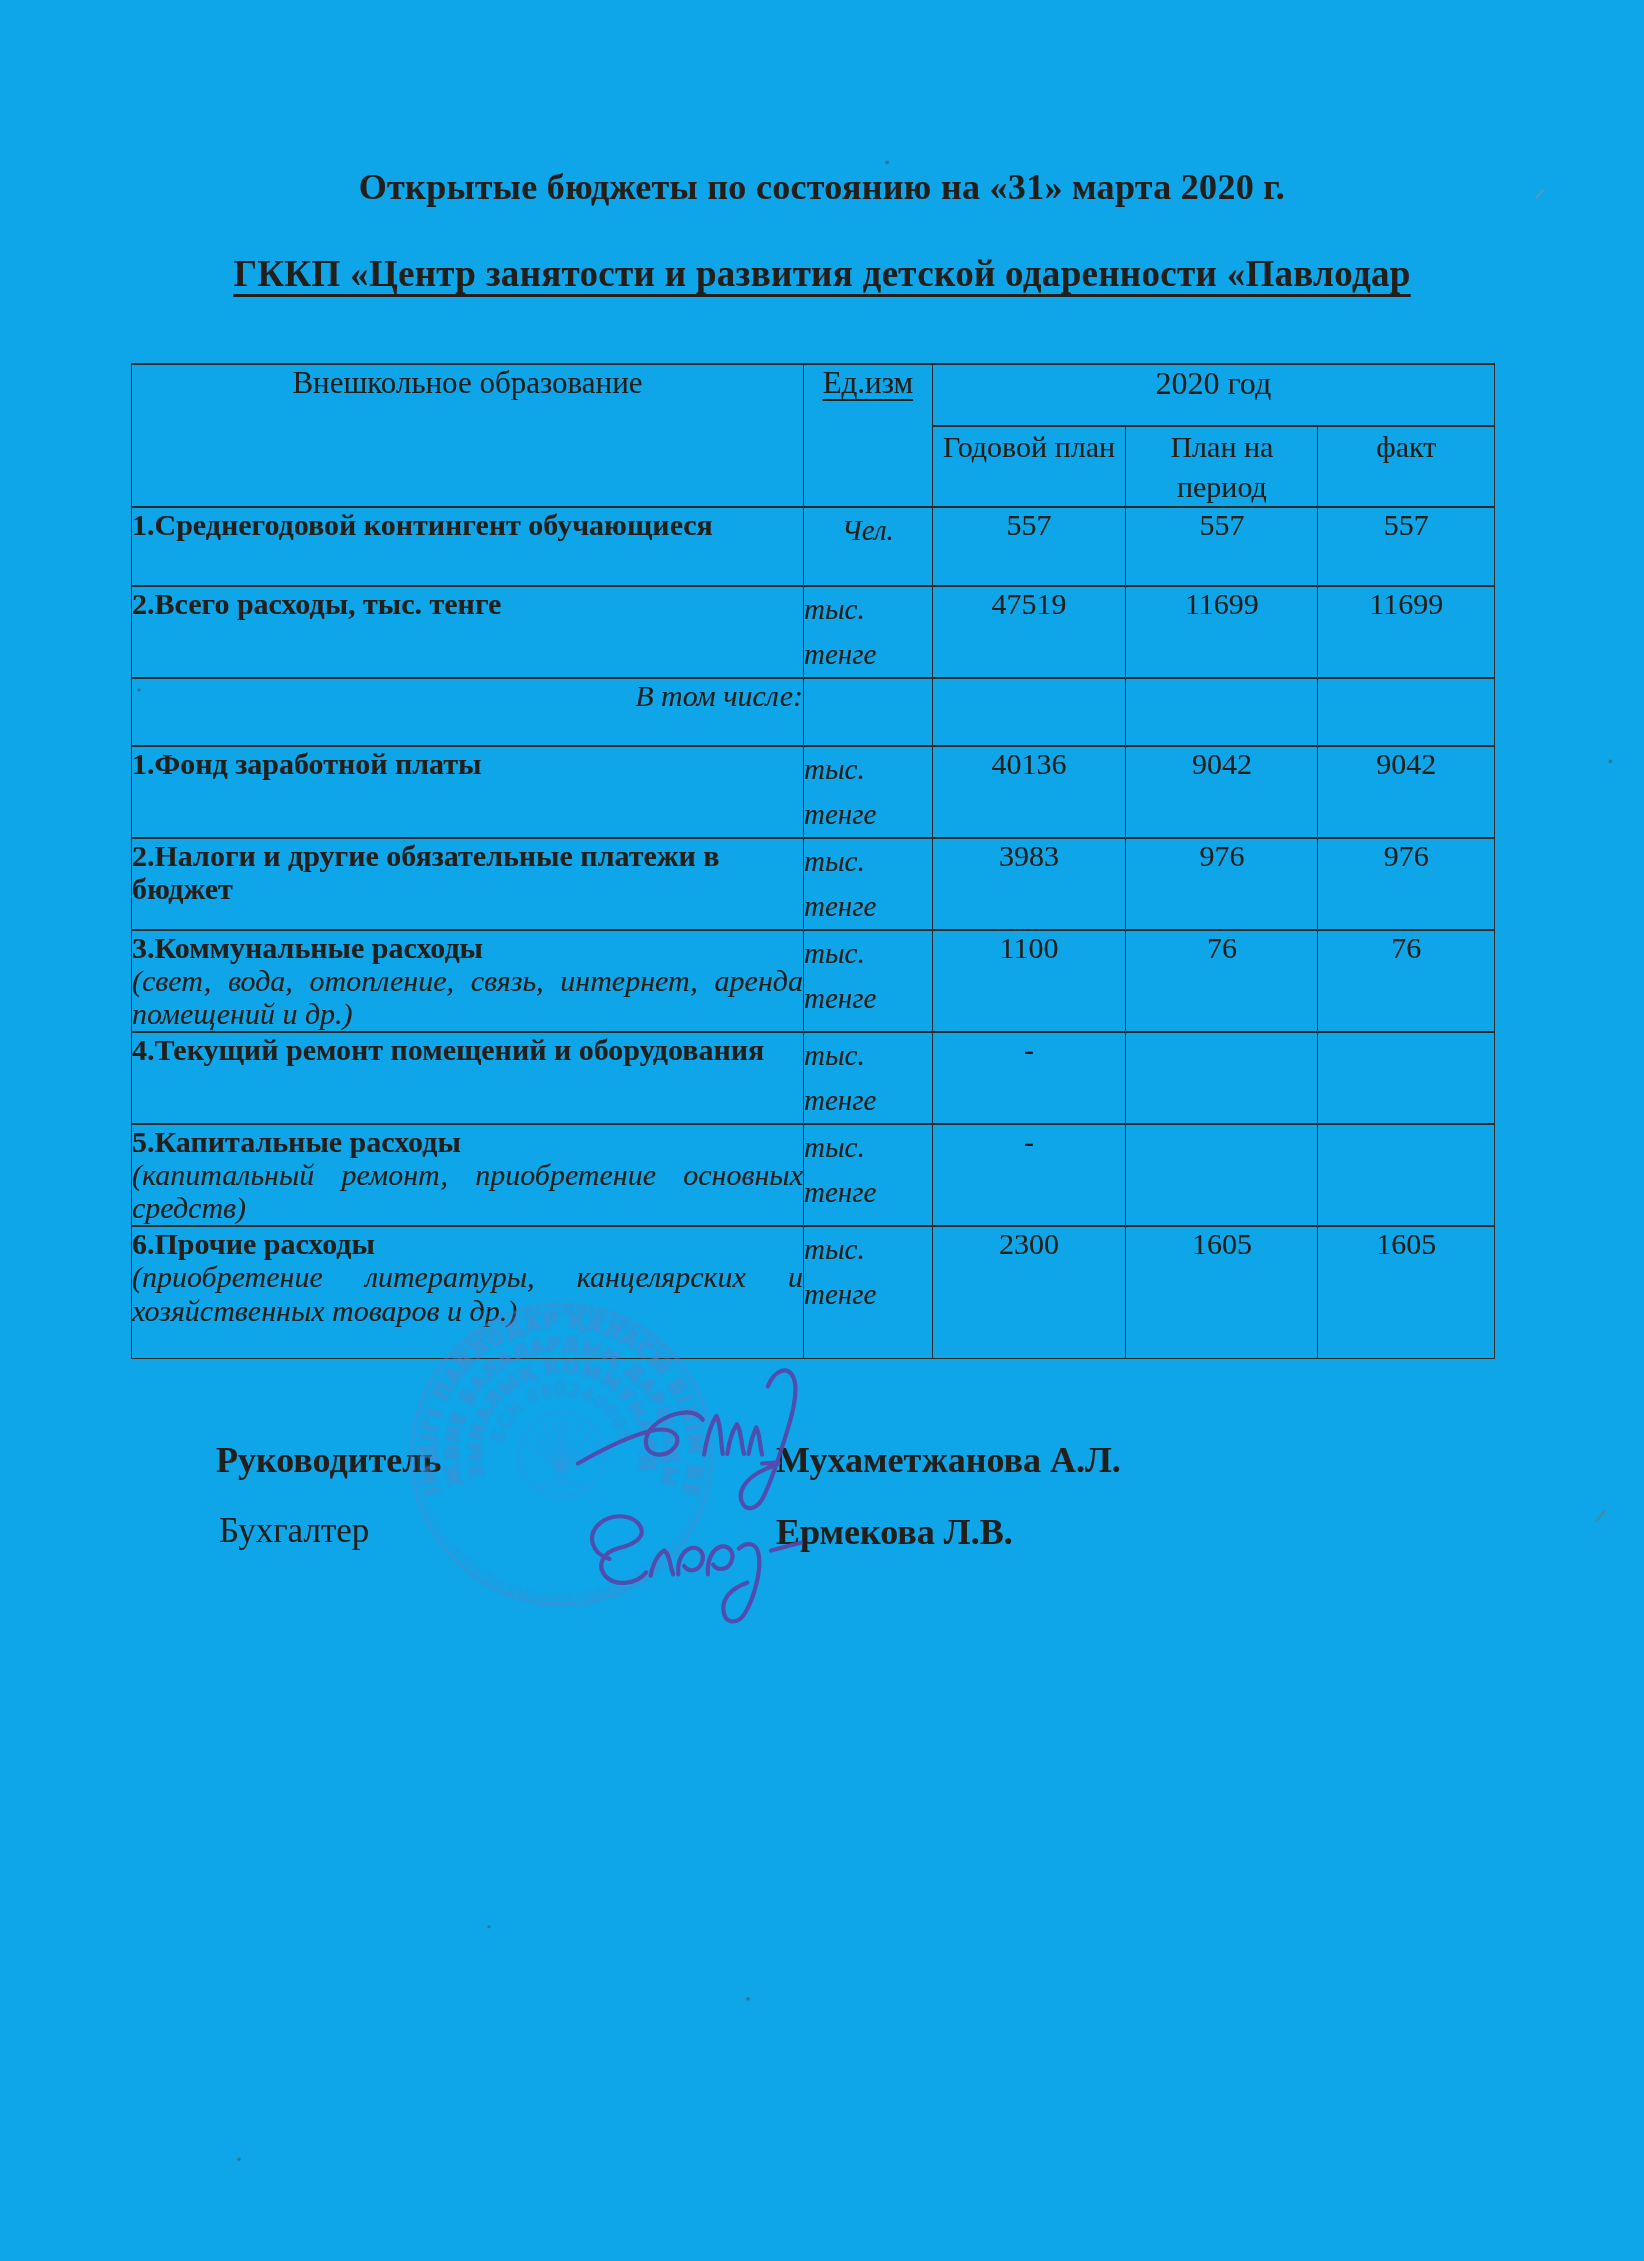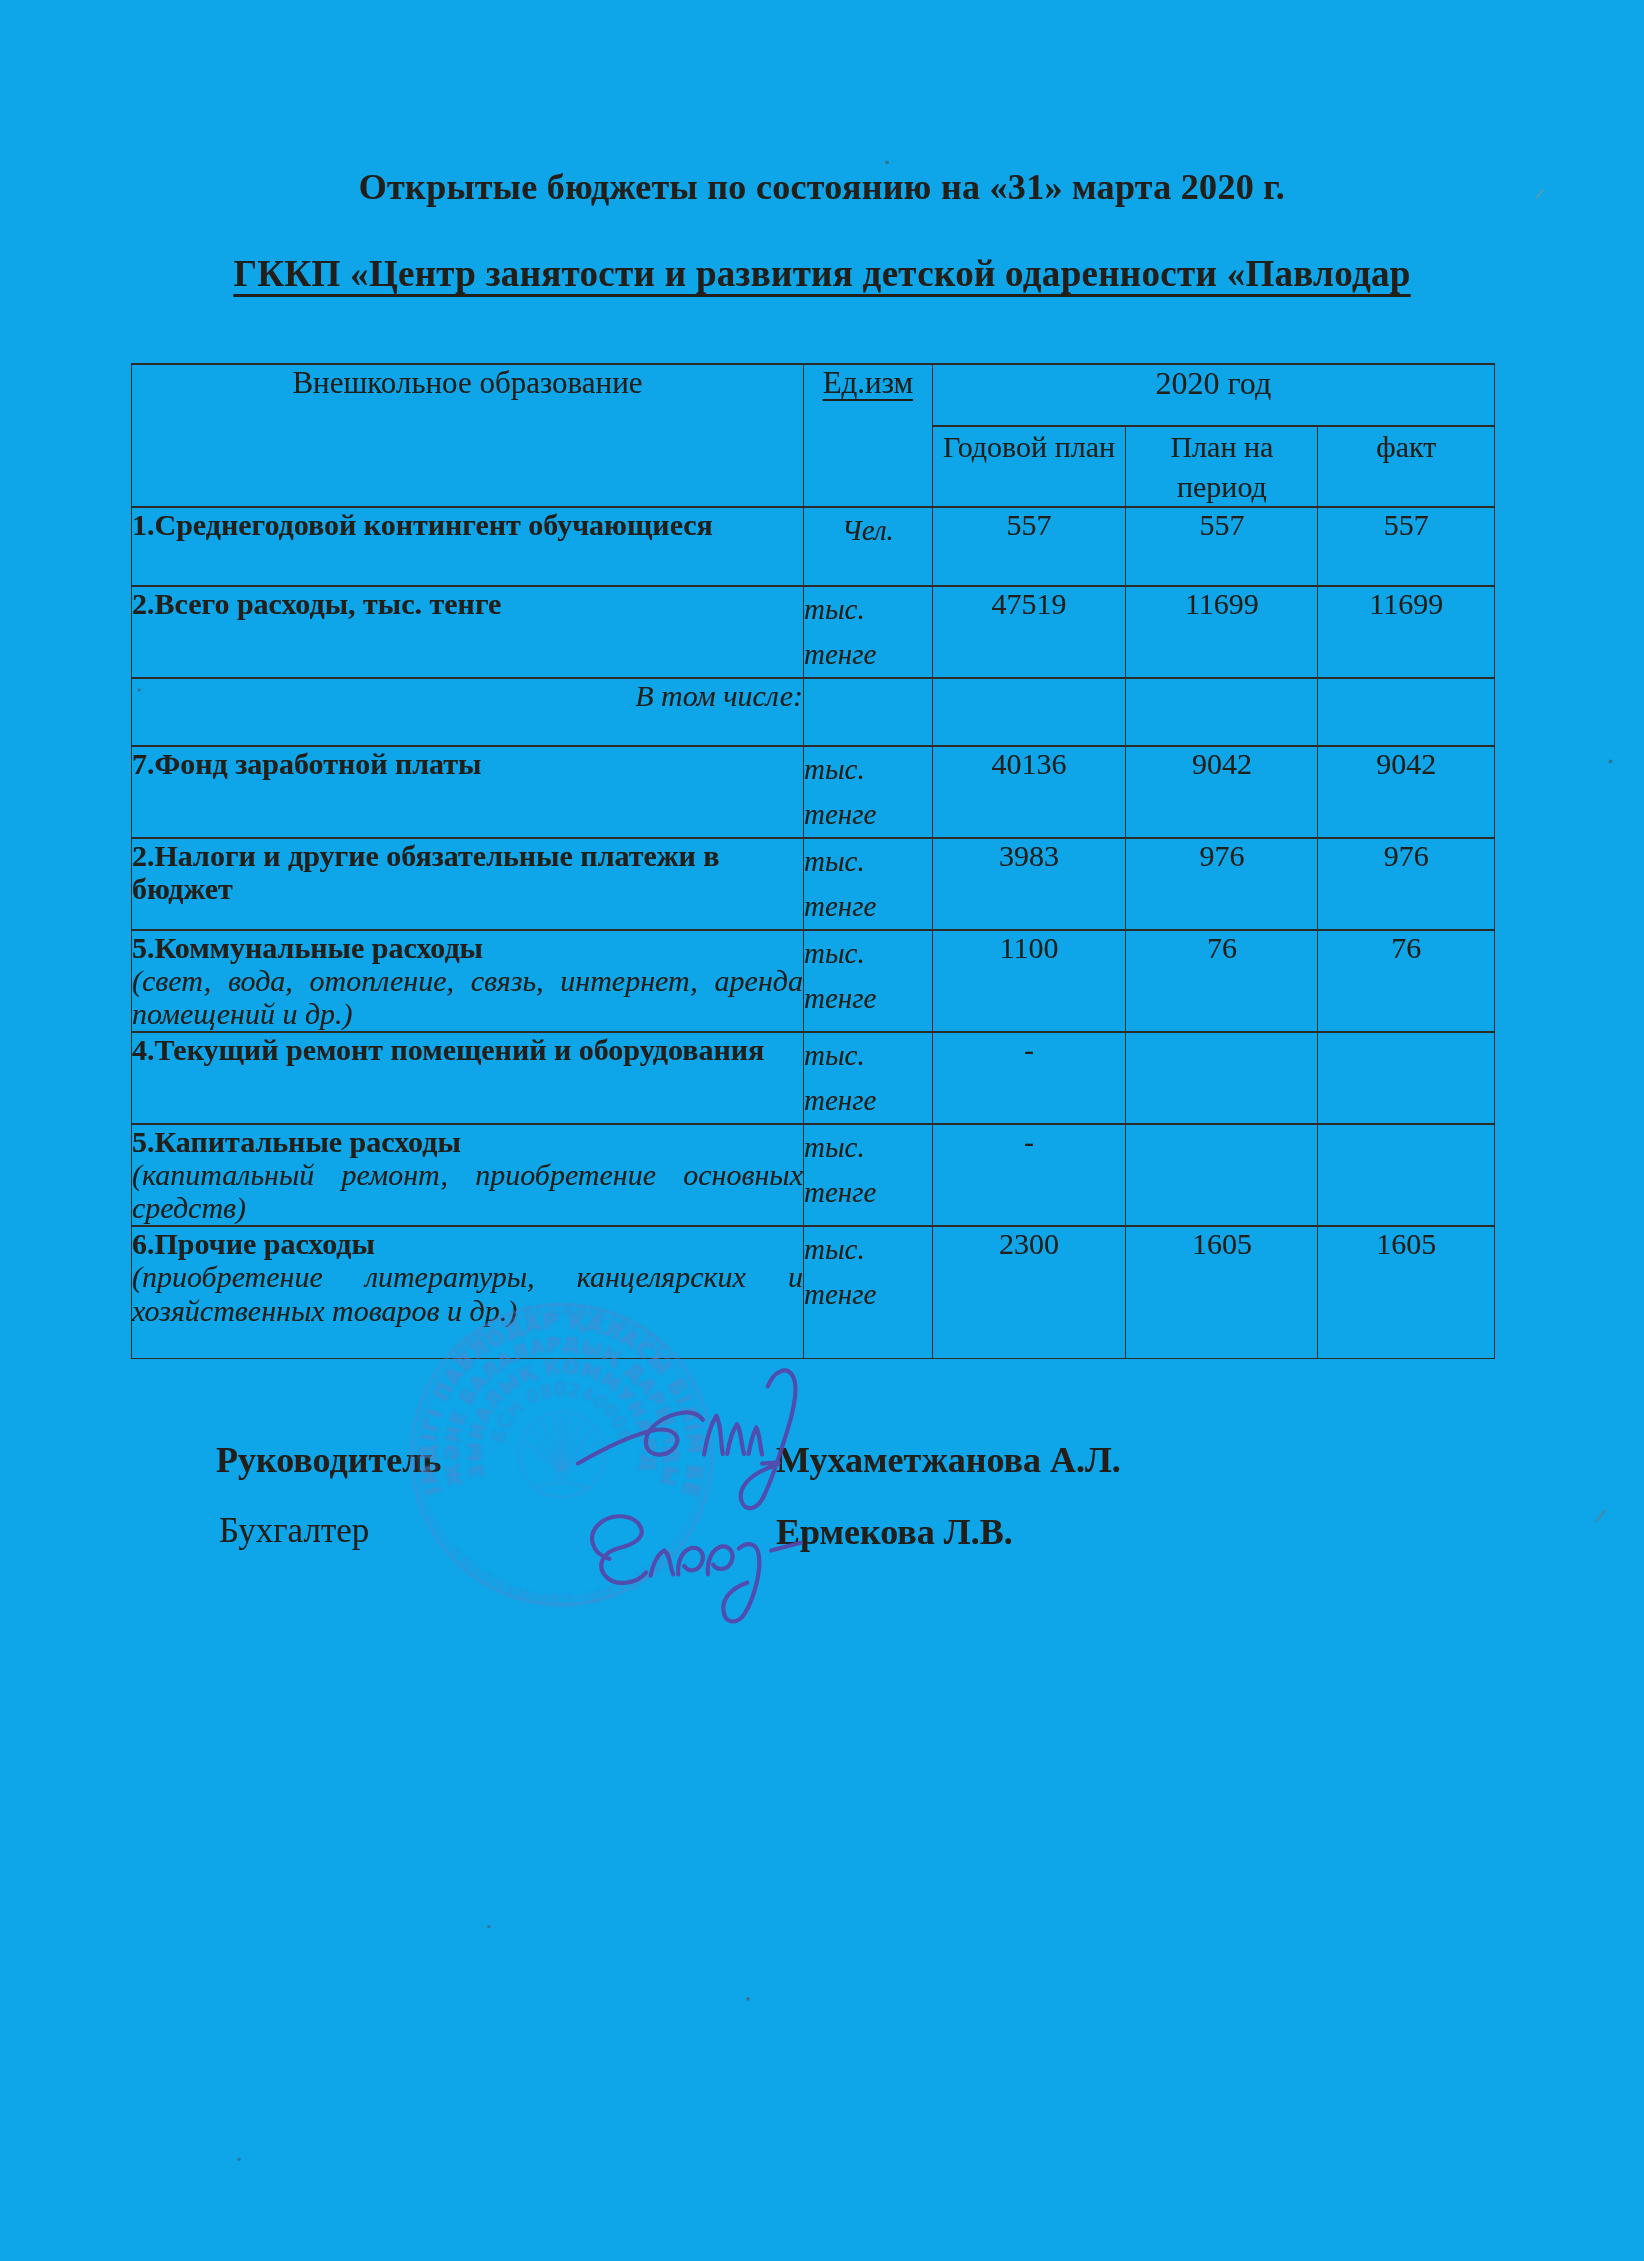--- a/index.html
+++ b/index.html
@@ -141,21 +141,21 @@
             <td class="c-label">
               <div class="lbl italic-lbl">В том числе:</div>
             </td>
             <td class="c-unit"></td>
             <td class="c-val"></td>
             <td class="c-val"></td>
             <td class="c-val"></td>
           </tr>
           <tr>
             <td class="c-label">
-              <div class="lbl">7.Фонд заработной платы</div>
+              <div class="lbl">1.Фонд заработной платы</div>
             </td>
             <td class="c-unit">
               <div>тыс.</div>
               <div>тенге</div>
             </td>
             <td class="c-val">40136</td>
             <td class="c-val">9042</td>
             <td class="c-val">9042</td>
           </tr>
           <tr>
@@ -165,21 +165,21 @@
             <td class="c-unit">
               <div>тыс.</div>
               <div>тенге</div>
             </td>
             <td class="c-val">3983</td>
             <td class="c-val">976</td>
             <td class="c-val">976</td>
           </tr>
           <tr>
             <td class="c-label">
-              <div class="lbl">5.Коммунальные расходы</div>
+              <div class="lbl">3.Коммунальные расходы</div>
               <div class="note">(свет, вода, отопление, связь, интернет, аренда помещений и др.)</div>
             </td>
             <td class="c-unit">
               <div>тыс.</div>
               <div>тенге</div>
             </td>
             <td class="c-val">1100</td>
             <td class="c-val">76</td>
             <td class="c-val">76</td>
           </tr>

